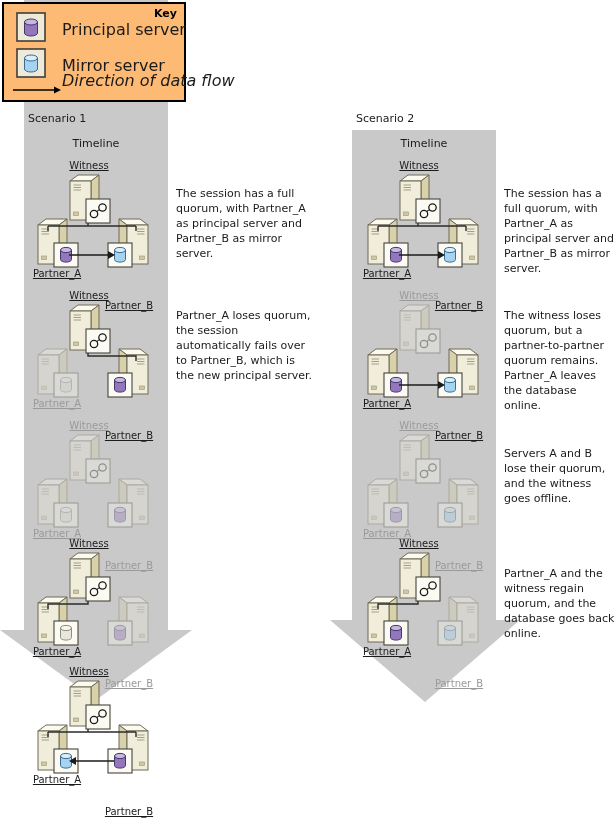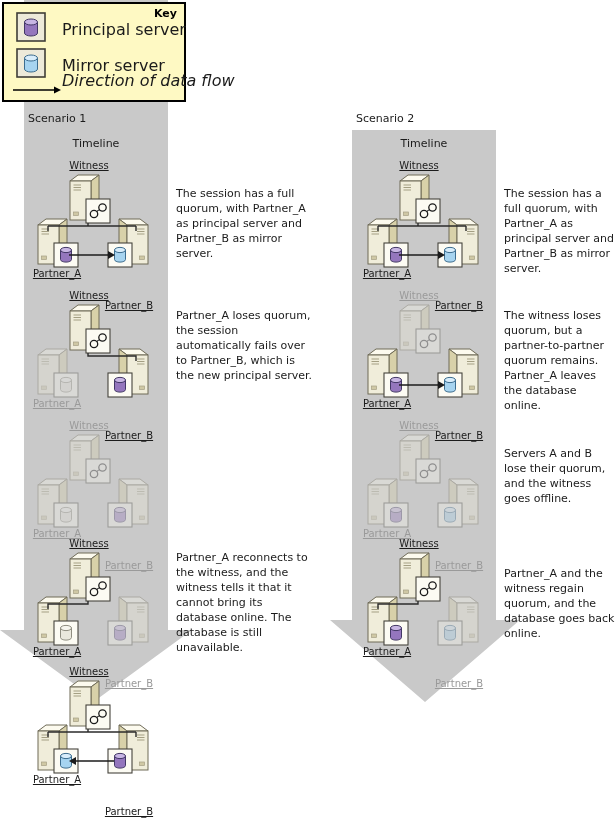--- a/index.html
+++ b/index.html
@@ -9,21 +9,21 @@
   .tarrow{position:absolute;background:#c9c9c9;z-index:0;}
   #arrow1{left:0;top:130;width:192px;height:700px;
      clip-path:polygon(24px 0,168px 0,168px 630px,192px 630px,96px 700px,0px 630px,24px 630px);}
   #arrow2{left:330px;top:130px;width:190px;height:572px;
      clip-path:polygon(22px 0,166px 0,166px 490px,190px 490px,95px 572px,0px 490px,22px 490px);}
   .tl{position:absolute;font-size:11px;color:#1b1b1b;text-align:center;width:120px;z-index:1;}
   #tl1{left:36px;top:137px;} #tl2{left:364px;top:137px;}
   .sct{position:absolute;font-size:11px;color:#1b1b1b;z-index:1;}
   #sc1{left:28px;top:112px;} #sc2{left:356px;top:112px;}
   
-  #keybox{position:absolute;left:2px;top:2px;width:180px;height:96px;border:2px solid #000;background:#fef9c3;z-index:6;}
+  #keybox{position:absolute;left:2px;top:2px;width:180px;height:96px;border:2px solid #000;background:#fdba74;z-index:6;}
   .keytitle{position:absolute;right:7px;top:3px;font-weight:bold;font-size:11px;color:#000;}
   .keyicon{position:absolute;width:30px;height:30px;}
   #ki1{left:12px;top:8px;} #ki2{left:12px;top:44px;}
   .keylabel{position:absolute;left:58px;font-size:16px;color:#1b1b1b;white-space:nowrap;}
   #kl1{top:16px;} #kl2{top:52px;} #kl3{top:67px;font-style:italic;}
   #karrow{position:absolute;left:8px;top:81px;width:50px;height:10px;}
   
   .stage{position:absolute;width:150px;height:124px;z-index:1;}
   .srv{position:absolute;width:44px;height:50px;z-index:2;}
   .wit{left:49px;top:14px;}
@@ -199,21 +199,20 @@
         <use href="#cyl-offline"></use>
       </svg>
     <svg class="srv pb flip faded" viewBox="0 0 44 50">
         <use href="#tower"></use>
         <use href="#panel-base"></use>
         <use href="#cyl-principal"></use>
       </svg>
     <div class="slabel al">Partner_A</div>
     <div class="slabel bl dim">Partner_B</div>
   </div>
-  <div class="desc" style="left:176px;top:550px;width:138px">Partner_A reconnects to the witness, and the witness tells it that it cannot bring its database online. The database is still unavailable.</div>
 
   <div class="stage" style="left:18px;top:666px">
     <div class="slabel wl">Witness</div>
     <svg class="srv wit" viewBox="0 0 44 50">
         <use href="#tower"></use>
         <use href="#panel-base"></use>
         <use href="#glasses"></use>
       </svg>
     <svg class="links" viewBox="0 0 150 124">
         <path d="M70 63 L70 66 M30 66 L118 66 M30 66 L30 71 M118 66 L118 71"></path>

